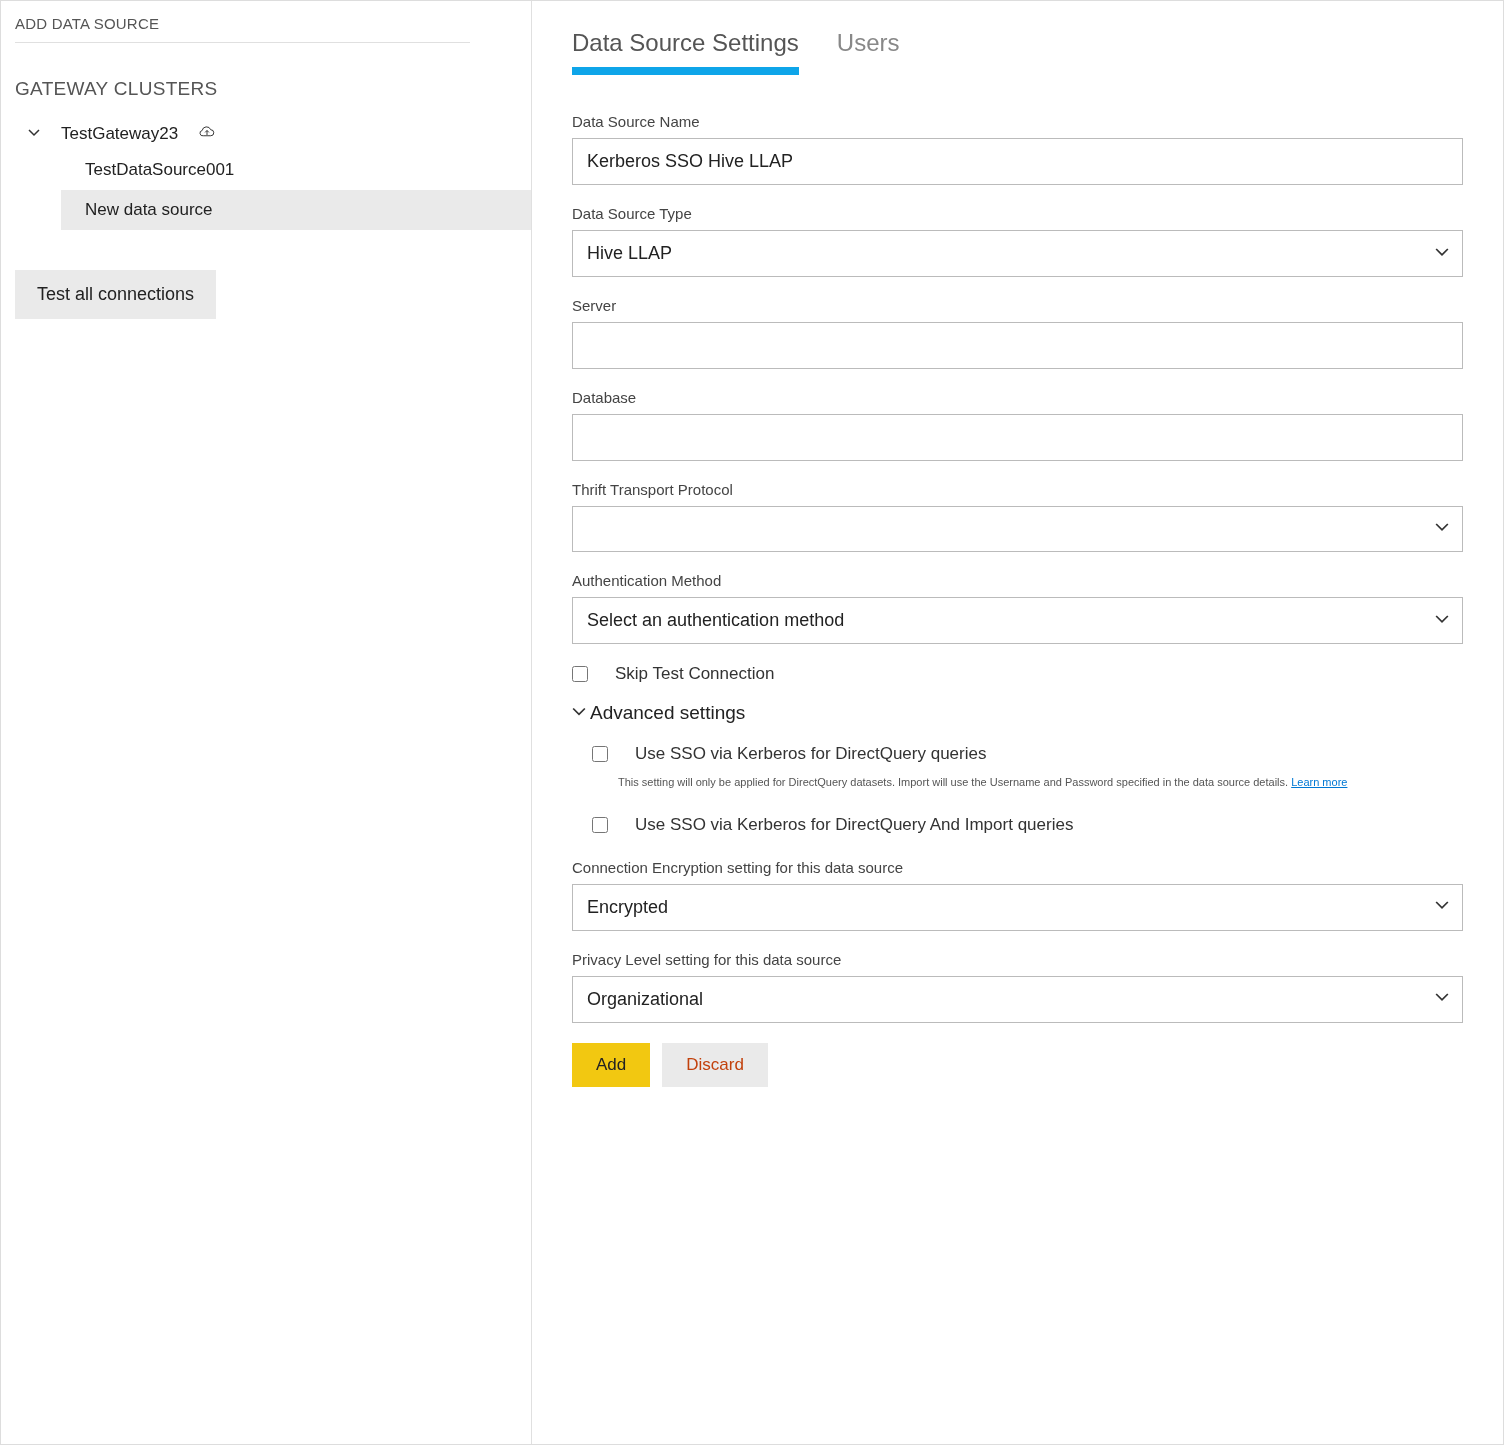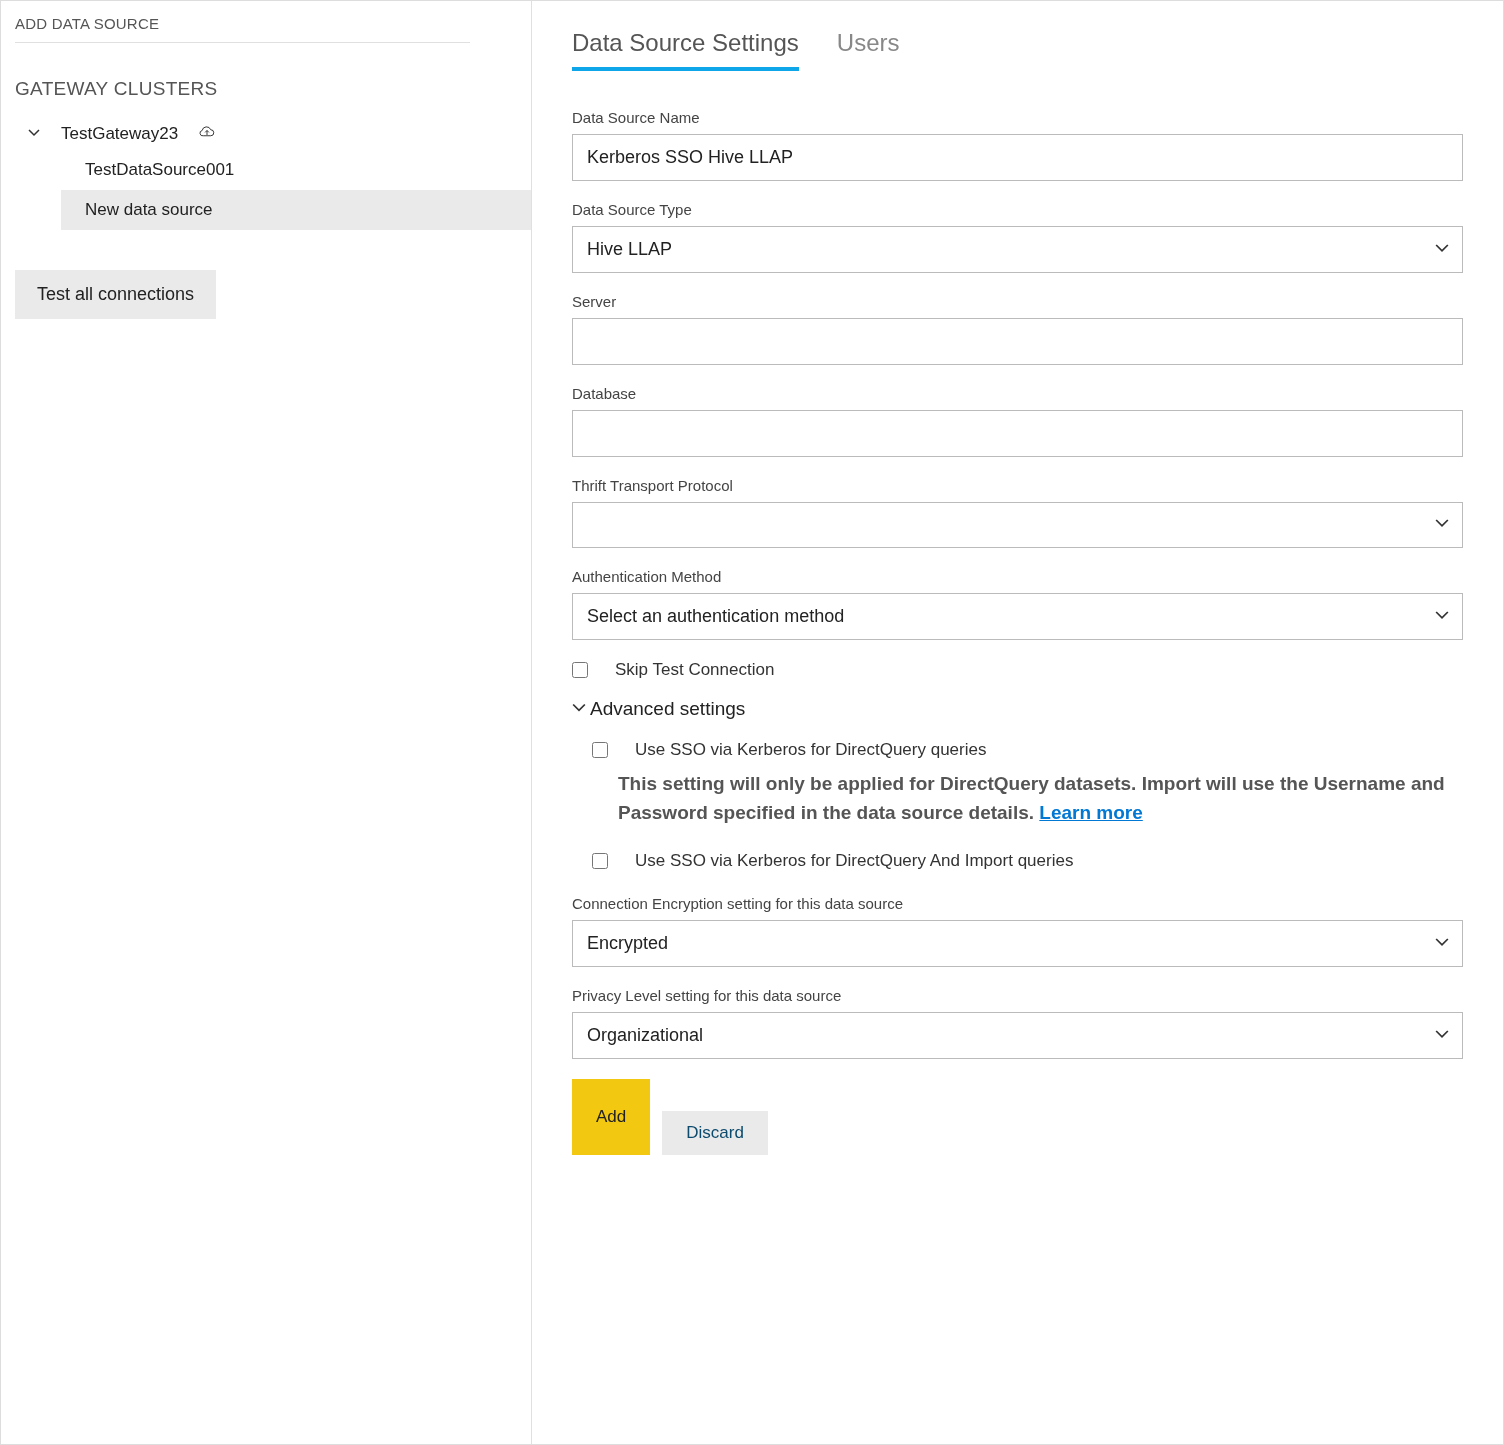--- a/index.html
+++ b/index.html
@@ -77,21 +77,21 @@
       margin-bottom: 38px;
     }
     .tab {
       font-size: 24px;
       color: #888;
       padding-bottom: 10px;
       cursor: pointer;
     }
     .tab.active {
       color: #555;
-      border-bottom: 4px solid #0ea5e9;
+      border-bottom: 8px solid #0ea5e9;
     }
 
     .field-label {
       font-size: 15px;
       color: #444;
       margin-bottom: 8px;
     }
     .field-input, .field-select {
       width: 100%;
       border: 1px solid #bbb;
@@ -133,45 +133,43 @@
       align-items: flex-end;
       gap: 4px;
       font-size: 19px;
       color: #222;
       margin-bottom: 20px;
     }
 
     .adv-opt { padding-left: 20px; margin-bottom: 24px; }
     .adv-opt .check-row { margin-bottom: 10px; font-size: 17px; }
     .helper {
-      font-size: 19px;
+      font-size: 11px;
       color: #555;
       padding-left: 26px;
       line-height: 1.5;
-      font-weight: bold;
     }
     .helper a { color: #0078d4; text-decoration: underline; }
 
     .btn-row { display: flex; gap: 12px; margin-top: 18px; }
     .btn-primary {
       background: #f2c811;
       border: none;
       padding: 12px 24px;
       font-size: 17px;
       cursor: pointer;
       color: #222;
     }
     .btn-secondary {
       background: #eaeaea;
       border: none;
       padding: 12px 24px;
       font-size: 17px;
       cursor: pointer;
-      color: #0c4a6e;
-      margin-top: 32px;
+      color: #c2410c;
     }
 
     .cloud-icon svg { width: 18px; height: 14px; }
   </style>
 </head>
 <body>
 
 <div class="app">
   <aside class="sidebar">
     <a class="add-ds-link">ADD DATA SOURCE</a>

